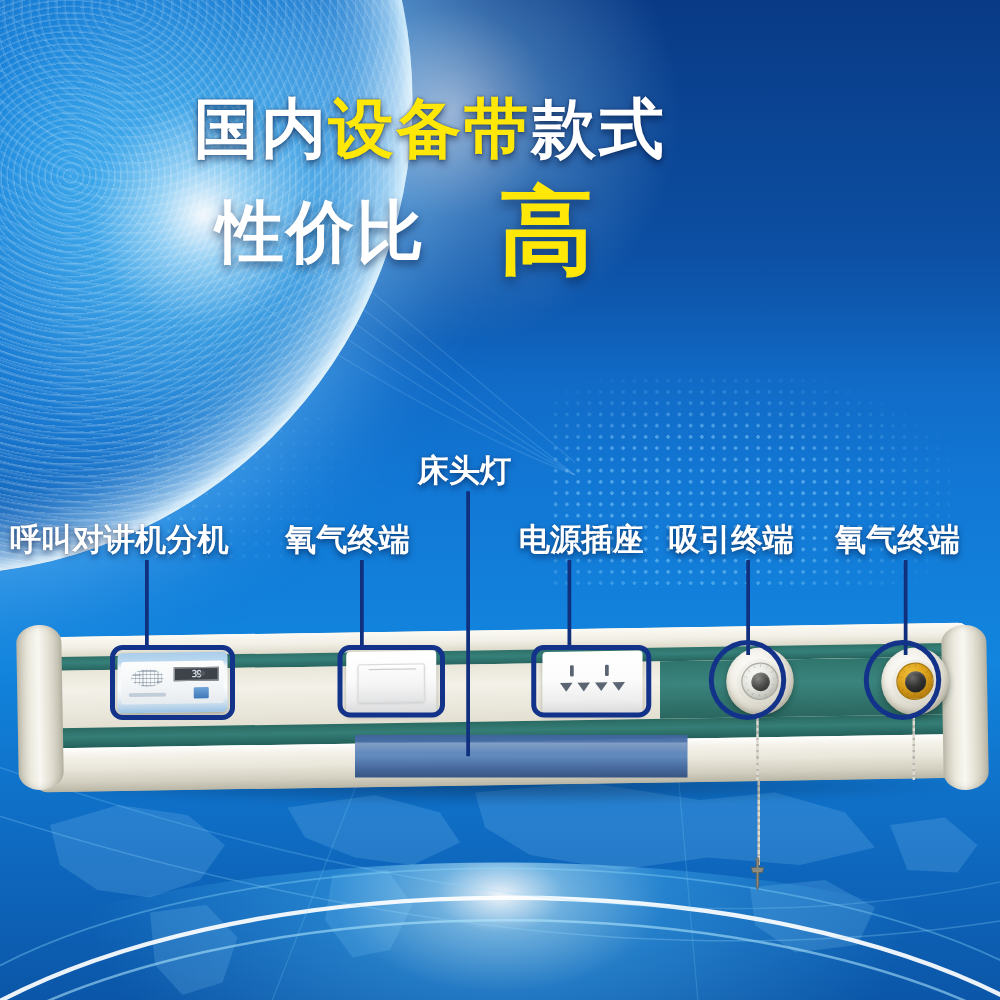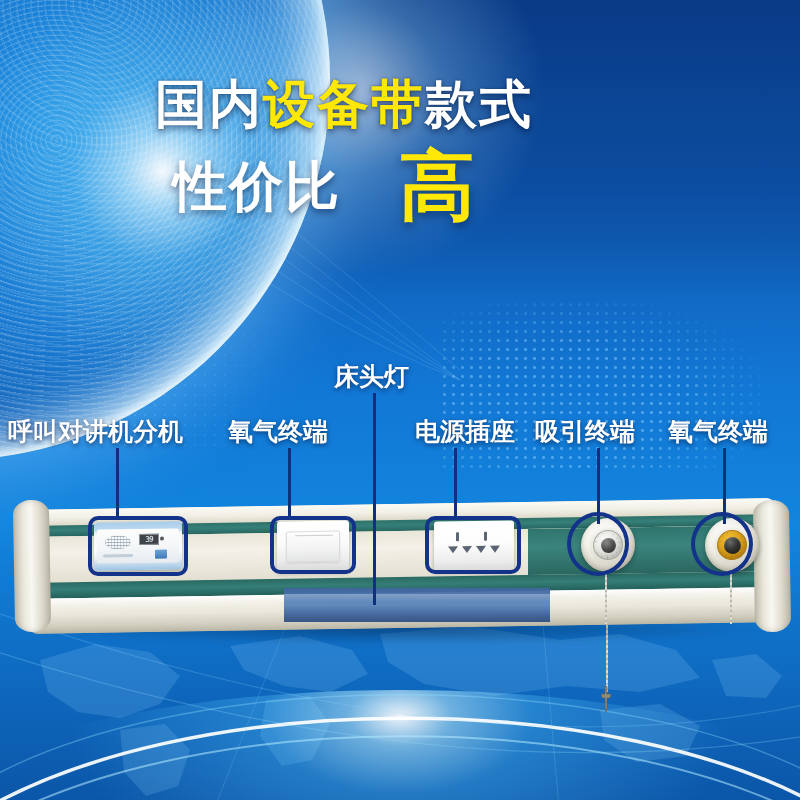--- a/index.html
+++ b/index.html
@@ -226,21 +226,21 @@
   }
   .ic-grille {
     position:absolute; left:8px; top:6px; width:26px; height:14px;
     background-image:
       repeating-linear-gradient(0deg, rgba(90,110,130,.55) 0 1px, transparent 1px 3px),
       repeating-linear-gradient(90deg, rgba(90,110,130,.35) 0 1px, transparent 1px 3px);
     border-radius:50%;
     opacity:.8;
   }
   .ic-display {
-    position:absolute; left:42px; top:5px; width:20px; height:11px;
+    position:absolute; left:42px; top:5px; width:36px; height:11px;
     background:#3d4349; border:1px solid #8d9298;
     color:#cfd6dc; font-size:8px; font-weight:bold;
     display:flex; align-items:center; justify-content:center;
     font-family:"DejaVu Sans Mono",monospace;
     letter-spacing:-1px;
   }
   .ic-led {
     position:absolute; left:63px; top:8px; width:4px; height:4px;
     background:#555a60; border-radius:50%;
   }

